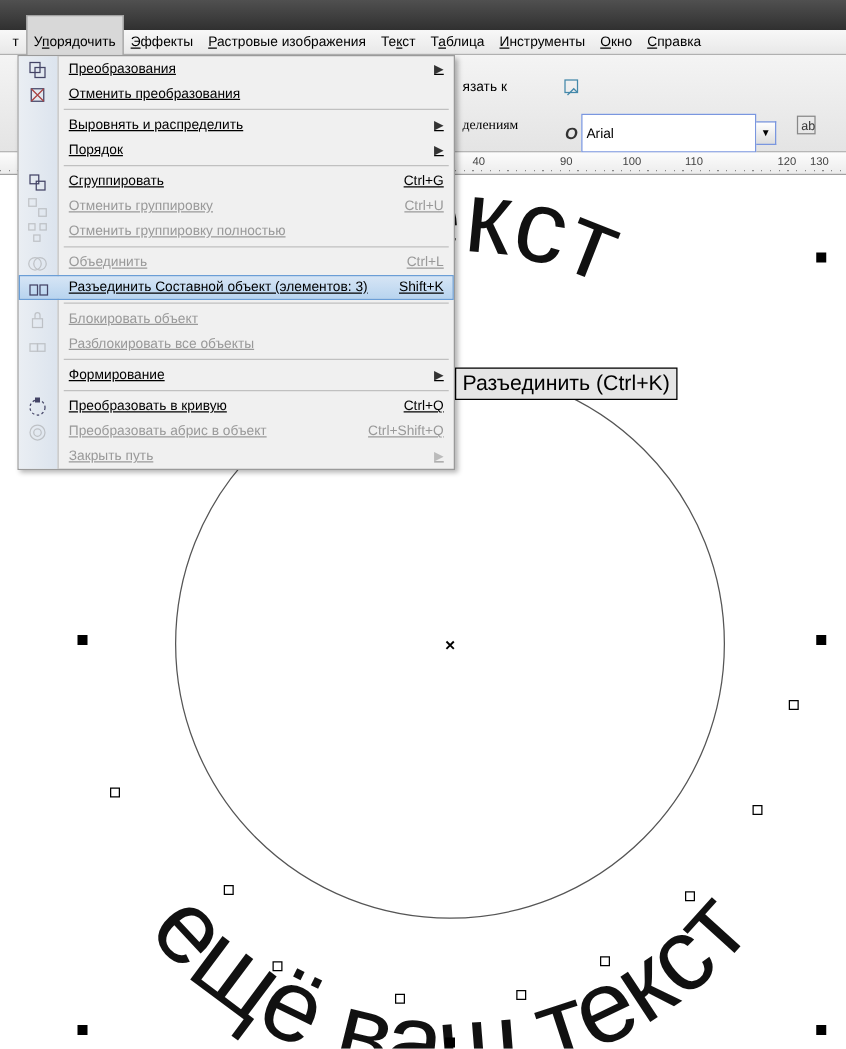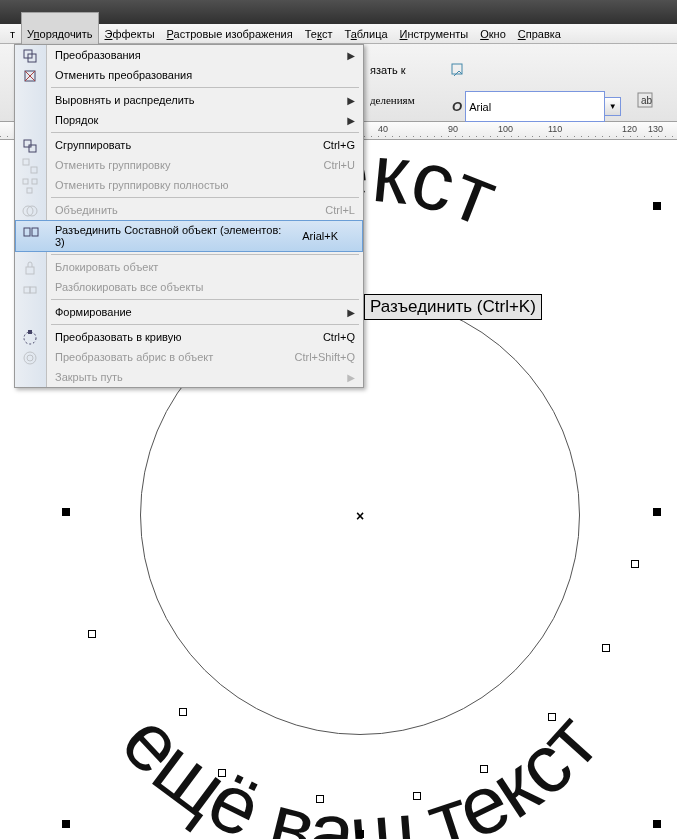--- a/index.html
+++ b/index.html
@@ -27,23 +27,23 @@
 .ruler-h::after { content: ""; position: absolute; left: 0; right: 0; bottom: 2px; height: 1px; background: repeating-linear-gradient(90deg,#888 0,#888 1px,transparent 1px,transparent 7px); }
 
 .canvas { position: absolute; top: 140px; left: 0; right: 0; bottom: 0; background: #fff; }
 .circle { position: absolute; width: 440px; height: 440px; left: 140px; top: 155px; border: 1px solid #555; border-radius: 50%; }
 .center-x { position: absolute; left: 356px; top: 368px; font-size: 14px; font-weight: bold; }
 
 .sel-handle { position: absolute; width: 8px; height: 8px; background: #000; }
 
 .dropdown { position: absolute; top: 44px; left: 14px; width: 350px; background: #f0f0f0; border: 1px solid #9a9a9a; box-shadow: 2px 2px 4px rgba(0,0,0,0.3); font-size: 11px; z-index: 100; }
 .dd-icon-col { position: absolute; top: 0; bottom: 0; left: 0; width: 32px; background: linear-gradient(90deg,#eaeef3,#dce4ee); border-right: 1px solid #c0c0c0; }
-.dd-item { position: relative; padding: 4px 8px 4px 40px; display: flex; justify-content: space-between; align-items: center; cursor: default; }
+.dd-item { position: relative; padding: 4px 8px 4px 40px; display: flex; justify-content: space-between; align-items: center; cursor: default; text-decoration: underline; }
 .dd-item.disabled { color: #999; }
-.dd-item.highlighted { background: linear-gradient(#d6e5f5,#b8d4ef); border: 1px solid #6b9ed6; padding: 3px 24px 3px 39px; gap: 17px; }
+.dd-item.highlighted { background: linear-gradient(#d6e5f5,#b8d4ef); border: 1px solid #6b9ed6; padding: 3px 7px 3px 39px; gap: 17px; }
 .dd-item .arrow { font-size: 10px; color: #333; }
 .dd-item.disabled .arrow { color: #bbb; }
 .dd-sep { margin: 2px 4px 2px 36px; border-top: 1px solid #c0c0c0; }
 .dd-item-icon { position: absolute; left: 6px; width: 18px; height: 18px; top: 2px; }
 .dd-item-icon svg { width: 18px; height: 18px; }
 .disabled .dd-item-icon { opacity: 0.4; }
 
 .tooltip { position: absolute; top: 294px; left: 364px; background: #e5e5e5; border: 1px solid #000; padding: 2px 5px; font-size: 17px; z-index: 200; white-space: nowrap; }
 </style>
 </head>
@@ -193,21 +193,21 @@
         </svg></span>
     <span>Объединить</span>
       <span>Ctrl+L</span>
   </div>
   <div class="dd-item highlighted">
     <span class="dd-item-icon"><svg viewBox="0 0 18 18">
           <rect x="2" y="5" width="6" height="8" fill="none" stroke="#446"></rect>
           <rect x="10" y="5" width="6" height="8" fill="none" stroke="#446"></rect>
         </svg></span>
     <span>Разъединить Составной объект (элементов: 3)</span>
-      <span>Arial+K</span>
+      <span>Shift+K</span>
   </div>
   <div class="dd-sep"></div>
   <div class="dd-item disabled">
     <span class="dd-item-icon"><svg viewBox="0 0 18 18">
           <rect x="5" y="8" width="8" height="7" fill="none" stroke="#888"></rect>
           <path d="M7 8V5a2 2 0 014 0v3" fill="none" stroke="#888"></path>
         </svg></span>
     <span>Блокировать объект</span>
       <span></span>
   </div>

